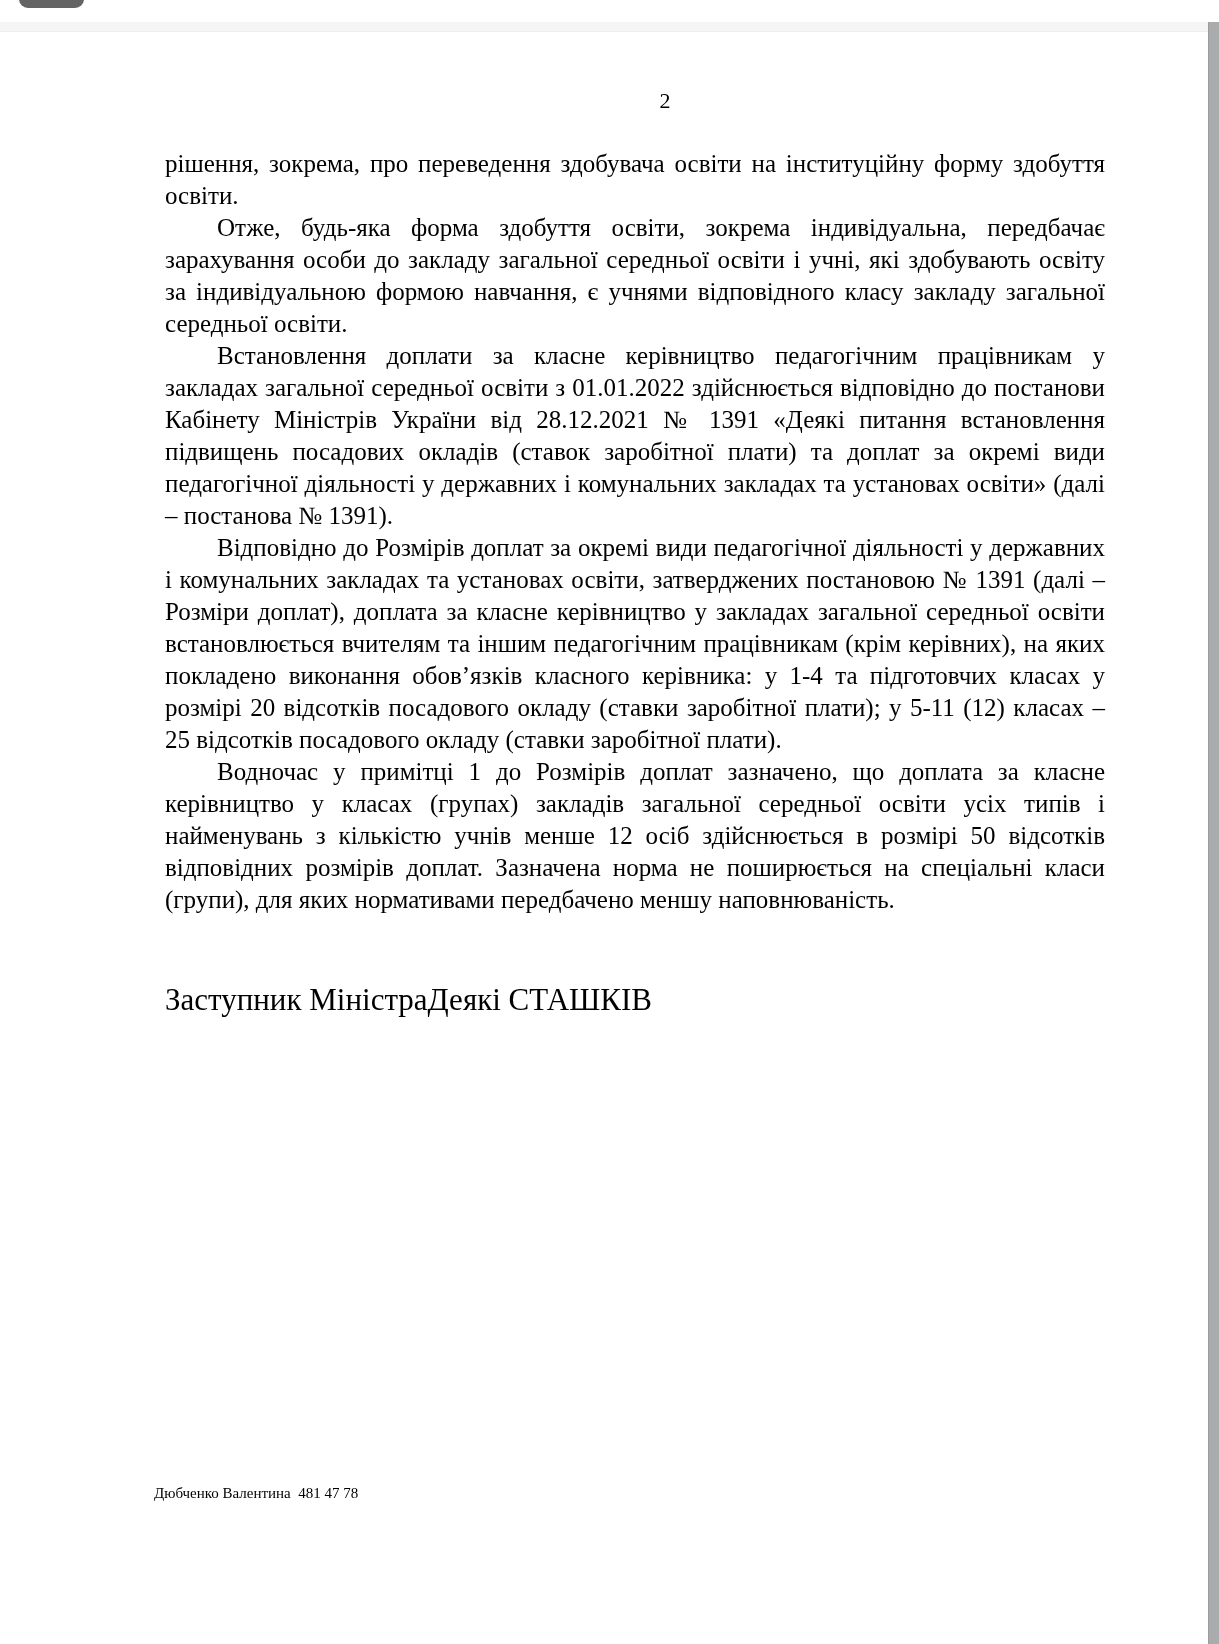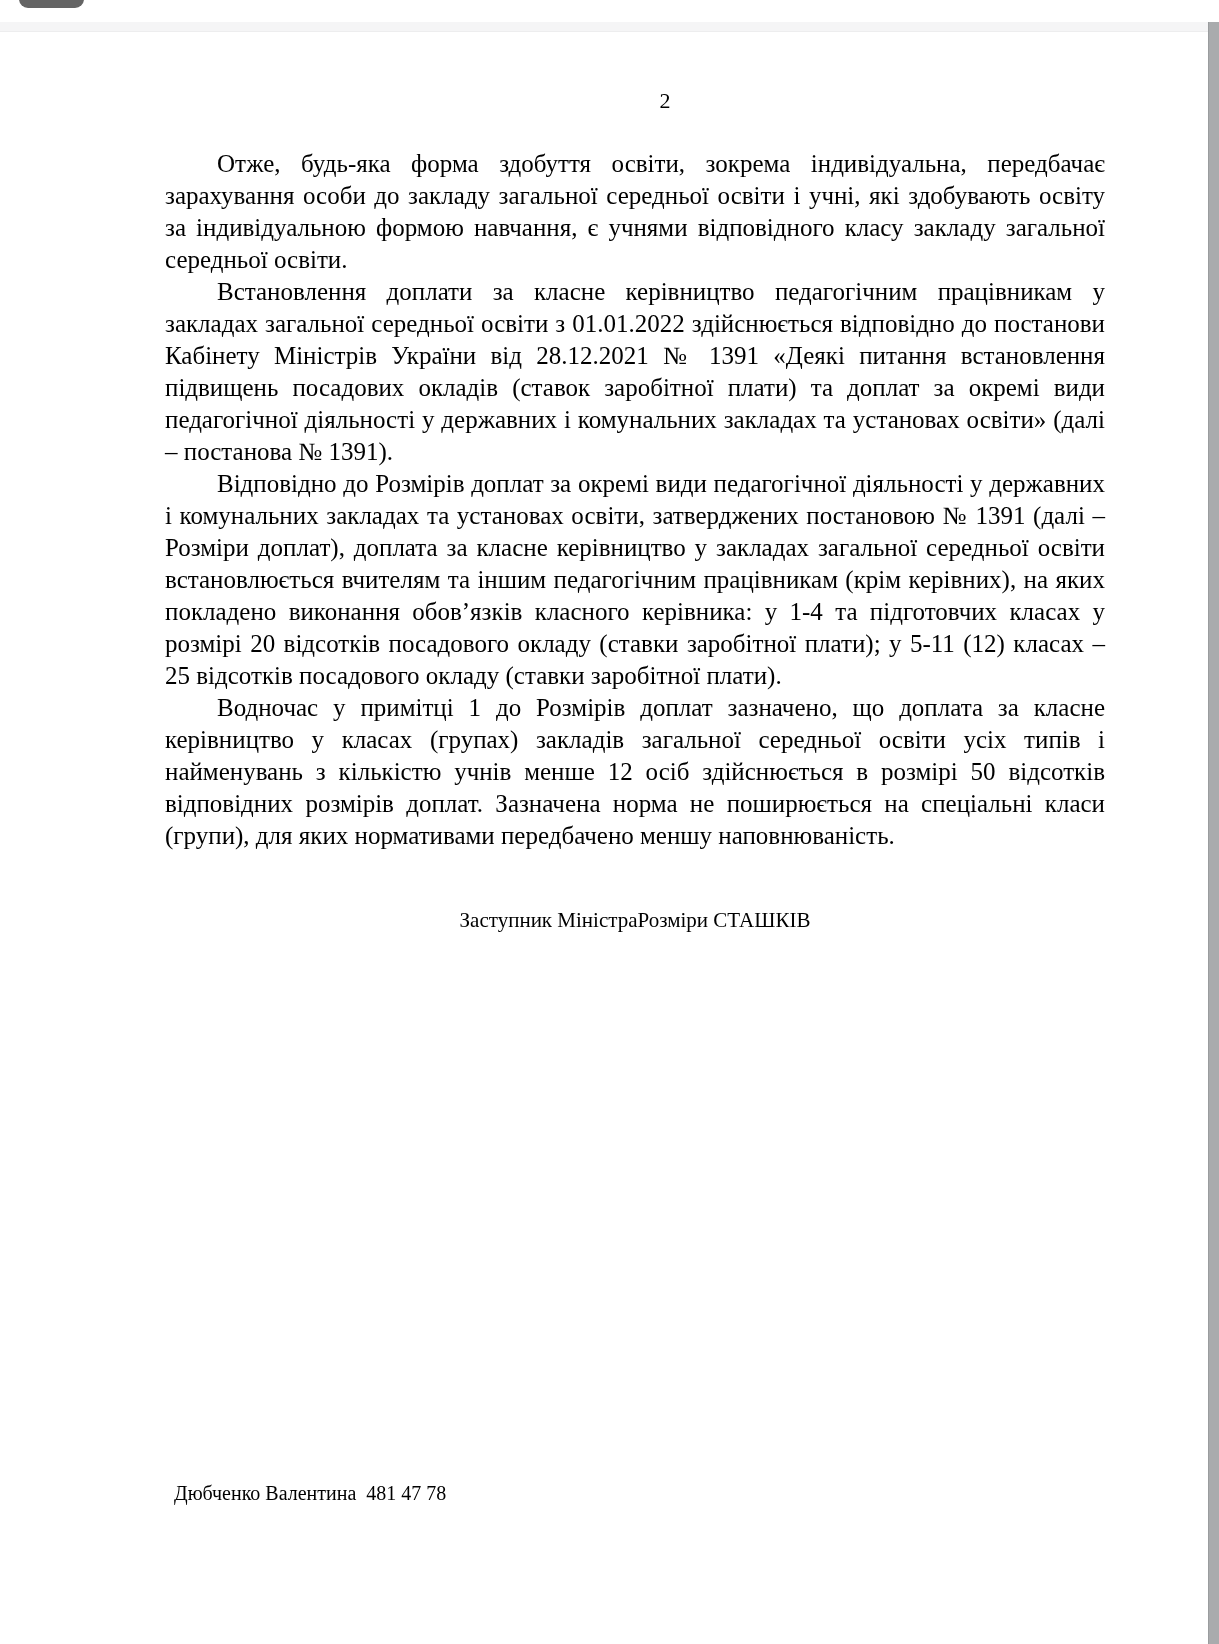--- a/index.html
+++ b/index.html
@@ -61,57 +61,58 @@
     font-size: 25px;
     line-height: 32px;
   }
   .para {
     text-align: justify;
     text-indent: 52px;
   }
   .para.no-indent { text-indent: 0; }
   .signature-row {
     display: flex;
-    justify-content: center;
+    justify-content: flex-start;
     align-items: baseline;
-    margin-top: 52px;
-    font-size: 21px;
+    margin-top: 68px;
+    font-size: 31px;
     line-height: 32px;
   }
   .footer-note {
     position: absolute;
-    left: 174px;
+    left: 154px;
     top: 1482px;
-    font-size: 20px;
+    font-size: 15px;
     line-height: 22px;
     white-space: pre;
   }
 </style>
 </head>
 <body>
 
 <div class="viewer">
 
   <div class="top-button"></div>
   <div class="top-strip"></div>
   <div class="right-strip"></div>
 
   <div class="page">
 
     <div class="page-number">2</div>
 
     <div class="body-text">
+      <p class="para no-indent">рішення, зокрема, про переведення здобувача освіти на інституційну форму здобуття освіти.</p>
       <p class="para">Отже, будь-яка форма здобуття освіти, зокрема індивідуальна, передбачає зарахування особи до закладу загальної середньої освіти і учні, які здобувають освіту за індивідуальною формою навчання, є учнями відповідного класу закладу загальної середньої освіти.</p>
       <p class="para">Встановлення доплати за класне керівництво педагогічним працівникам у закладах загальної середньої освіти з 01.01.2022 здійснюється відповідно до постанови Кабінету Міністрів України від 28.12.2021 № 1391 «Деякі питання встановлення підвищень посадових окладів (ставок заробітної плати) та доплат за окремі види педагогічної діяльності у державних і комунальних закладах та установах освіти» (далі – постанова № 1391).</p>
       <p class="para">Відповідно до Розмірів доплат за окремі види педагогічної діяльності у державних і комунальних закладах та установах освіти, затверджених постановою № 1391 (далі – Розміри доплат), доплата за класне керівництво у закладах загальної середньої освіти встановлюється вчителям та іншим педагогічним працівникам (крім керівних), на яких покладено виконання обов’язків класного керівника: у 1-4 та підготовчих класах у розмірі 20 відсотків посадового окладу (ставки заробітної плати); у 5-11 (12) класах – 25 відсотків посадового окладу (ставки заробітної плати).</p>
       <p class="para">Водночас у примітці 1 до Розмірів доплат зазначено, що доплата за класне керівництво у класах (групах) закладів загальної середньої освіти усіх типів і найменувань з кількістю учнів менше 12 осіб здійснюється в розмірі 50 відсотків відповідних розмірів доплат. Зазначена норма не поширюється на спеціальні класи (групи), для яких нормативами передбачено меншу наповнюваність.</p>
     </div>
 
     <div class="signature-row">
       <span>Заступник Міністра</span>
-      <span>Розміри СТАШКІВ</span>
+      <span>Деякі СТАШКІВ</span>
     </div>
 
   </div>
 
   <div class="footer-note">Дюбченко Валентина  481 47 78</div>
 
 </div>
 
 </body></html>

